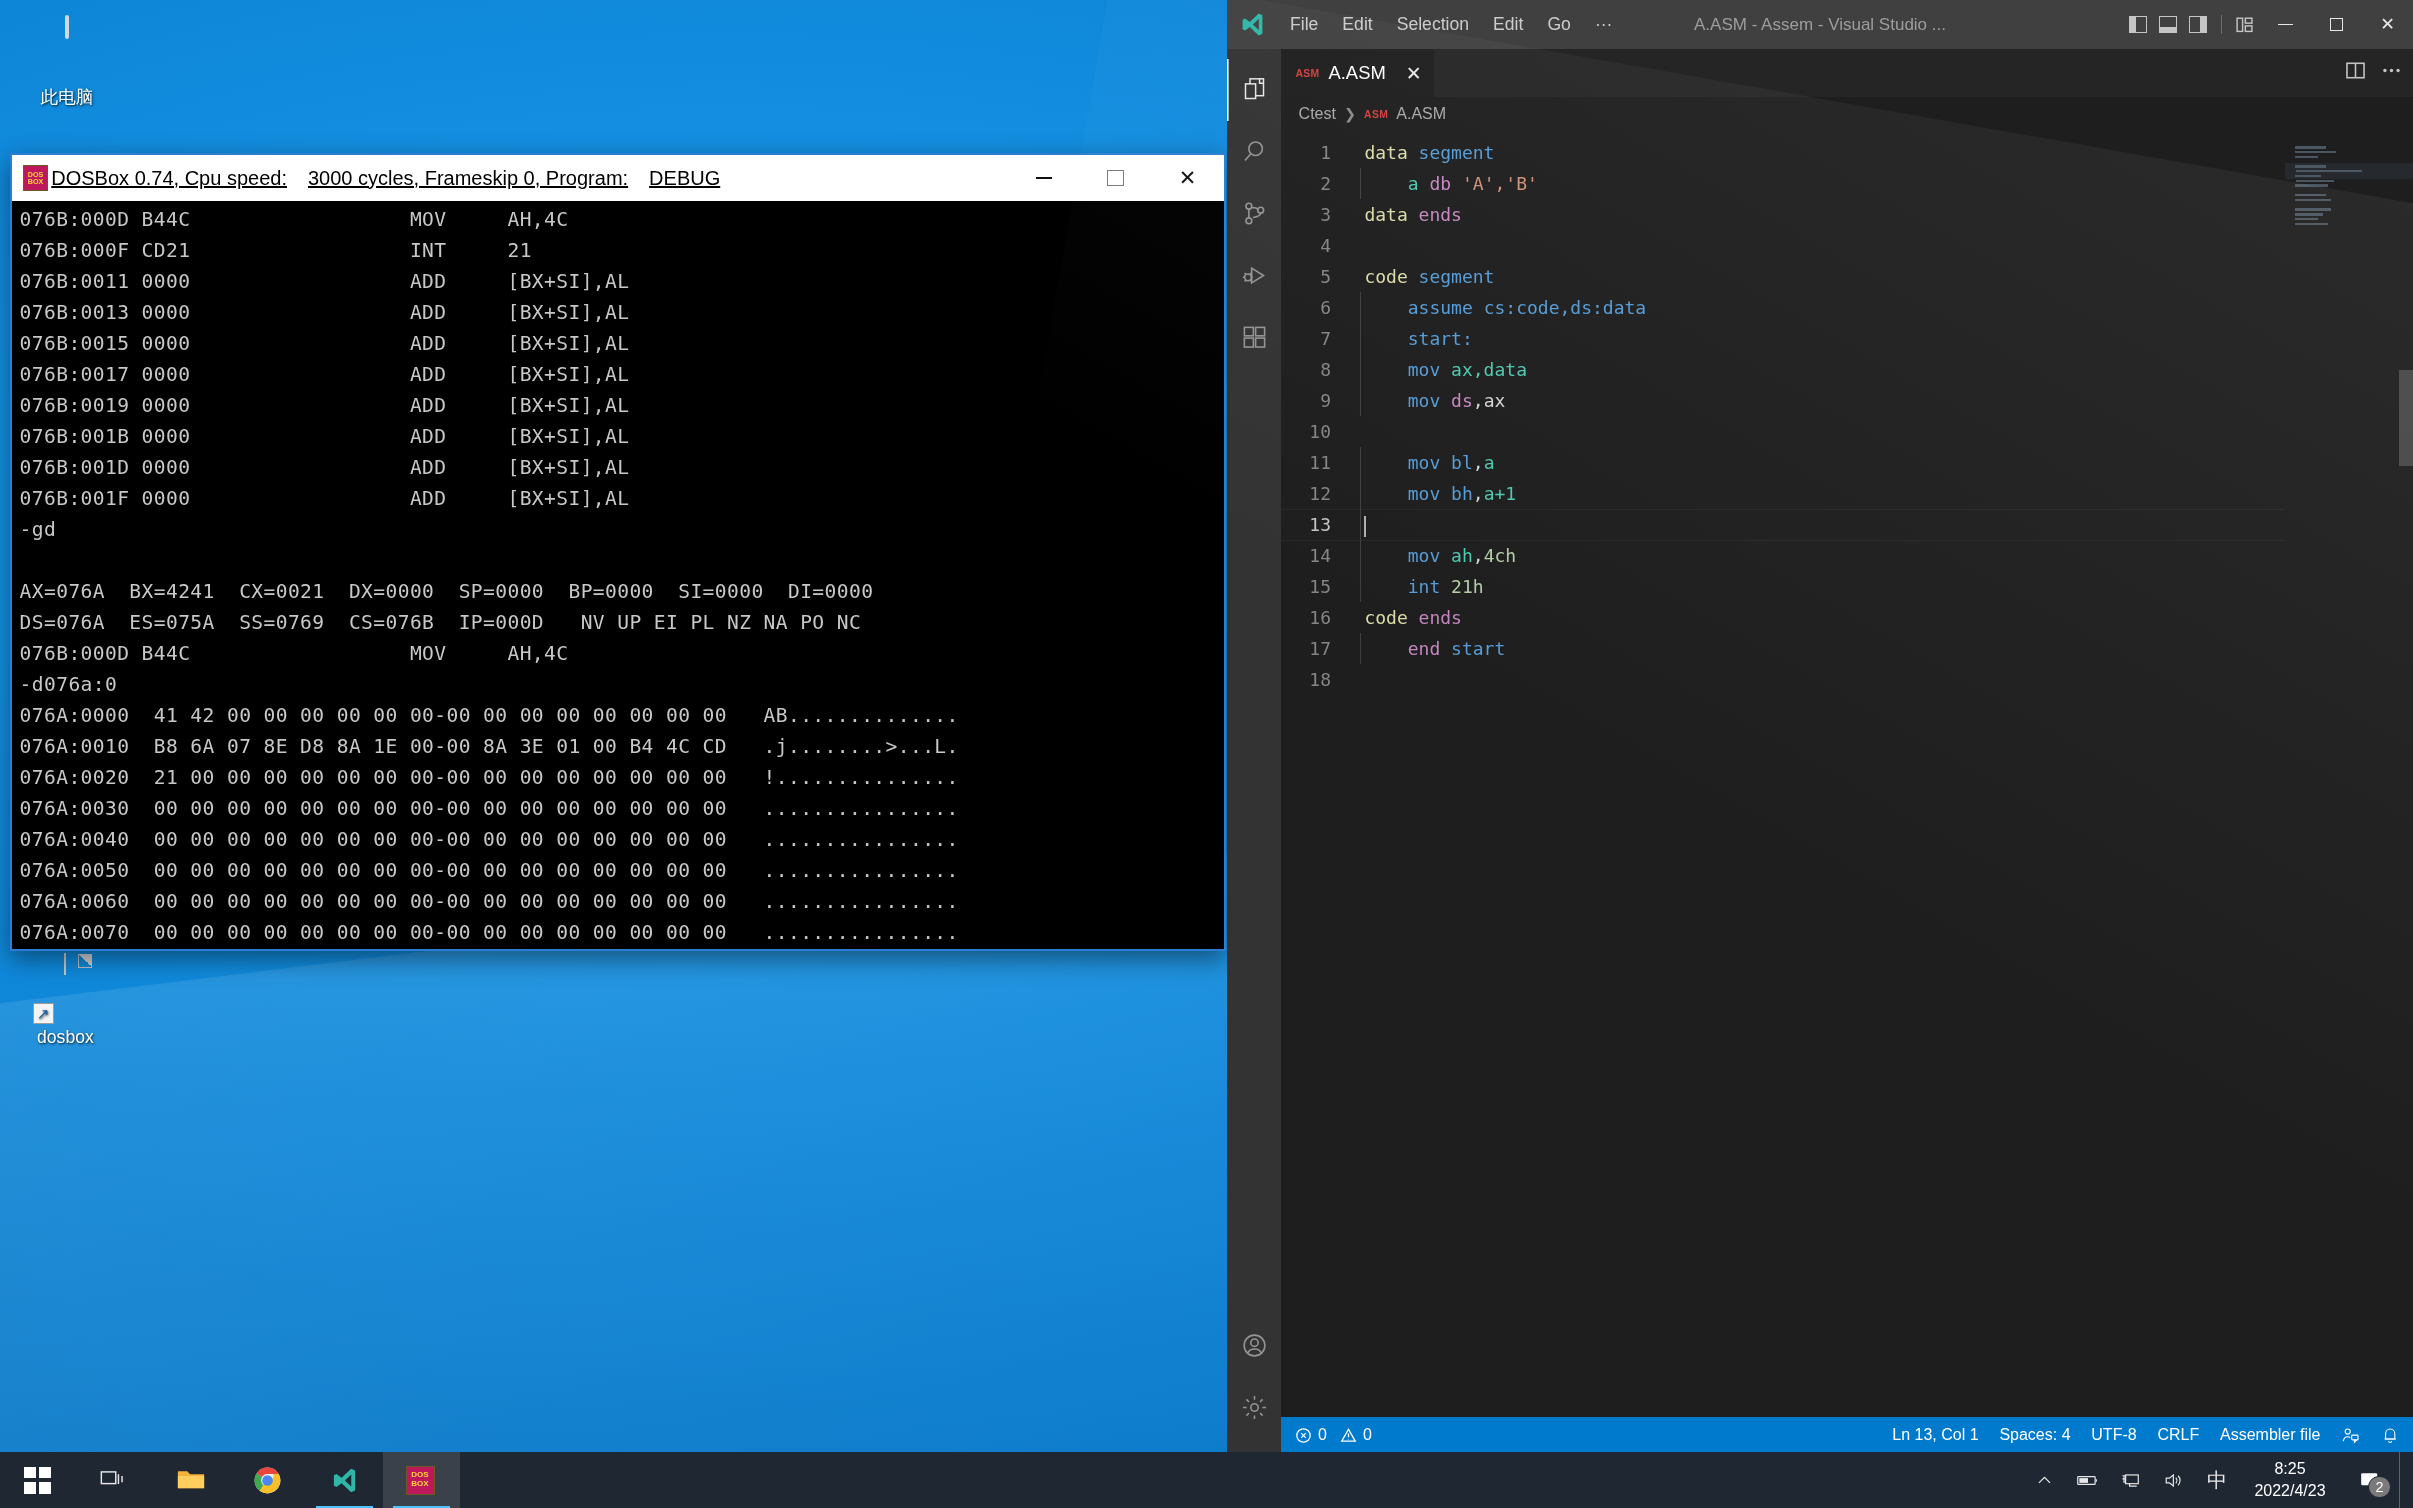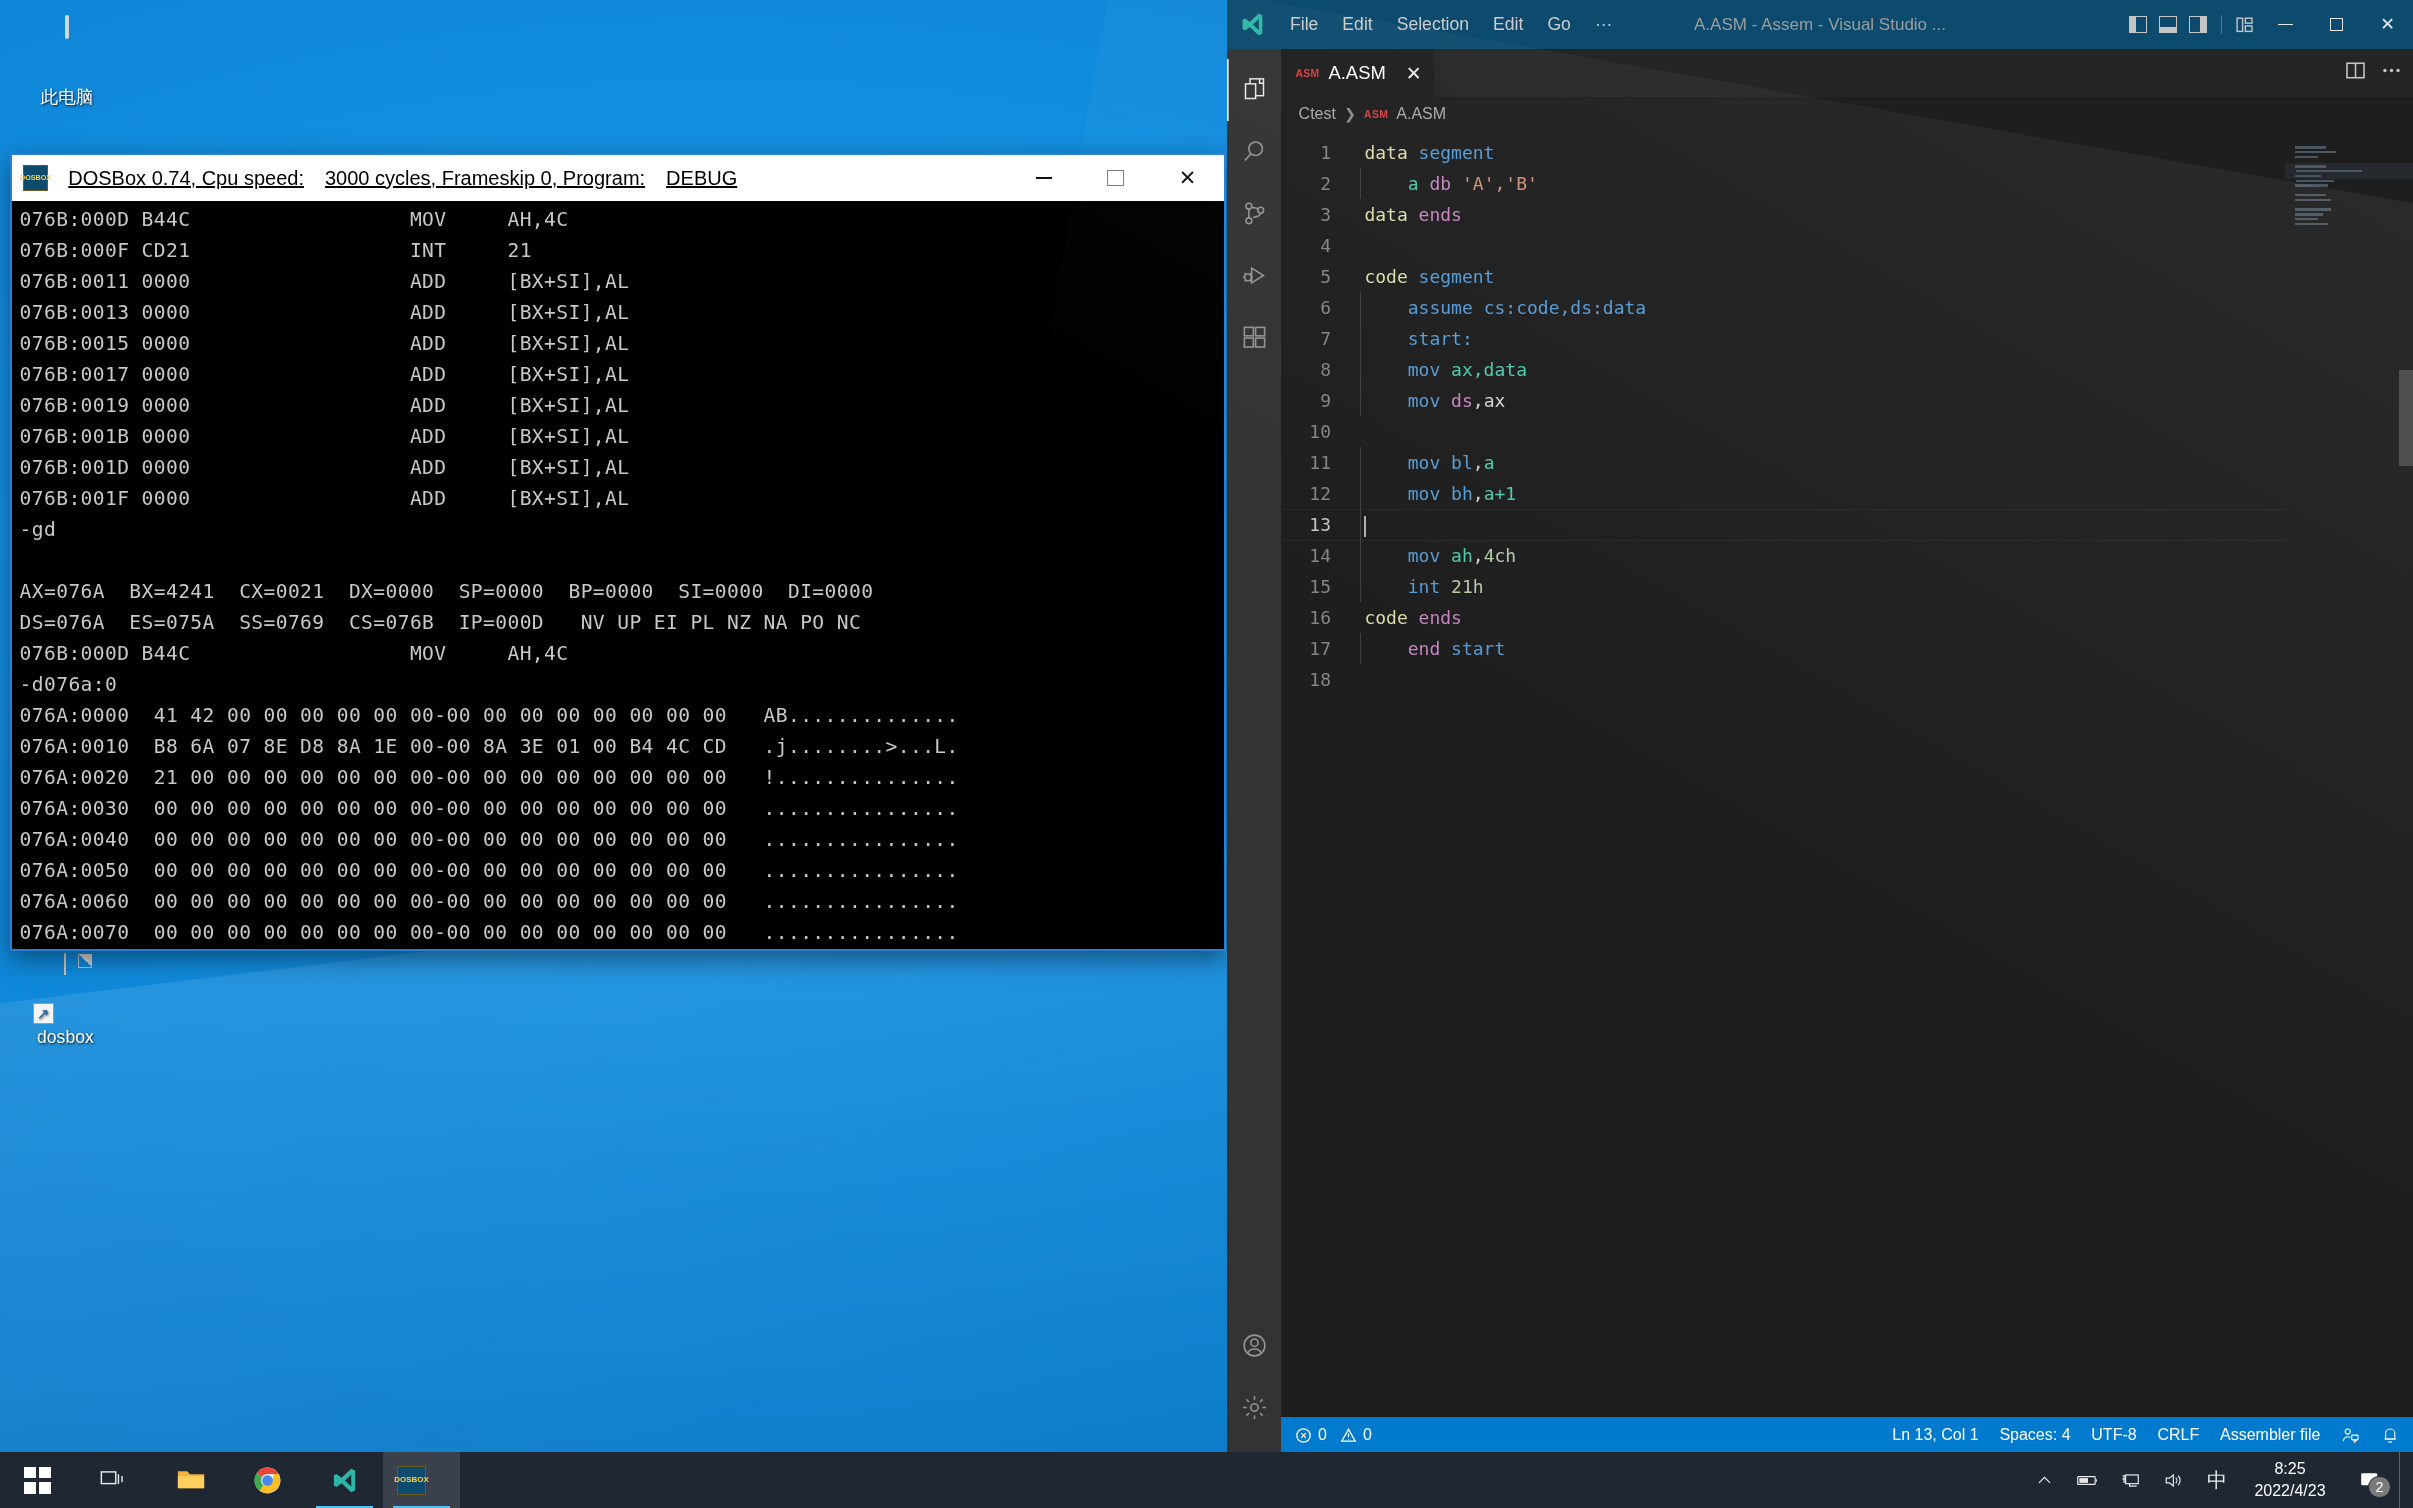--- a/index.html
+++ b/index.html
@@ -66,24 +66,24 @@
   #dosbox {
     position: absolute; left: 9.6px; top: 153px; width: 1216px; height: 798px;
     border: 2.4px solid #2a7fd4; background: #000;
     box-shadow: 0 8px 24px rgba(0,0,0,0.45);
   }
   #dosbox .titlebar {
     height: 46px; background: #fff; display: flex; align-items: center;
     padding-left: 11.2px; color: #000; font-size: 20px; white-space: nowrap;
   }
   .dos-ico {
-    width: 25.5px; height: 25.5px; margin-right: 20px; flex: 0 0 auto;
-    background:#0c4a6e; border:0.8px solid #6a5a20; color:#ffd23c;
+    width: 25.5px; height: 25.5px; margin-right: 3px; flex: 0 0 auto;
+    background:#be185d; border:0.8px solid #6a5a20; color:#ffd23c;
     font-size: 7.2px; font-weight: bold; line-height: 7.2px; text-align:center;
-    display:flex; flex-direction:row; align-items:center; justify-content:center;
+    display:flex; flex-direction:column; align-items:center; justify-content:center;
     font-family: "Liberation Sans", sans-serif;
   }
   .dos-title-seg { margin-right: 21px; text-decoration: underline; }
   .dos-ctrl-wrap { margin-left:auto; display:flex; align-items:center; height:100%; }
   .dos-ctrl {
     width: 72px; height: 100%; display:flex; align-items:center; justify-content:center;
     font-size: 21px; color:#111;
   }
   .dos-ctrl.min::after { content:""; width:16px; height:1.6px; background:#111; }
   .dos-ctrl.max::after { content:""; width:14.4px; height:14.4px; border:1.6px solid #7a7a7a; }
@@ -95,21 +95,21 @@
     white-space: pre; height: calc(100% - 46px); overflow: hidden;
   }
 
   
   #vscode {
     position: absolute; left: 1227px; top: 0; width: 1186px; height: 1453px;
     background: #1e1e1e; color: #cccccc; display: flex; flex-direction: column;
     font-size: 17.6px;
   }
   #vs-titlebar {
-    height: 49px; background:#0c4a6e; display:flex; align-items:center;
+    height: 49px; background:#404040; display:flex; align-items:center;
     flex: 0 0 auto; position: relative;
   }
   .vs-logo { width: 51px; display:flex; align-items:center; justify-content:center; }
   #vs-menu { display:flex; align-items:center; gap: 0; }
   #vs-menu .mi {
     padding: 3.2px 12px; color:#cccccc; font-size: 17.6px; white-space: nowrap;
   }
   #vs-title-center {
     position:absolute; left:0; right:0; text-align:center; color:#9d9d9d;
     font-size: 17px; pointer-events:none;

